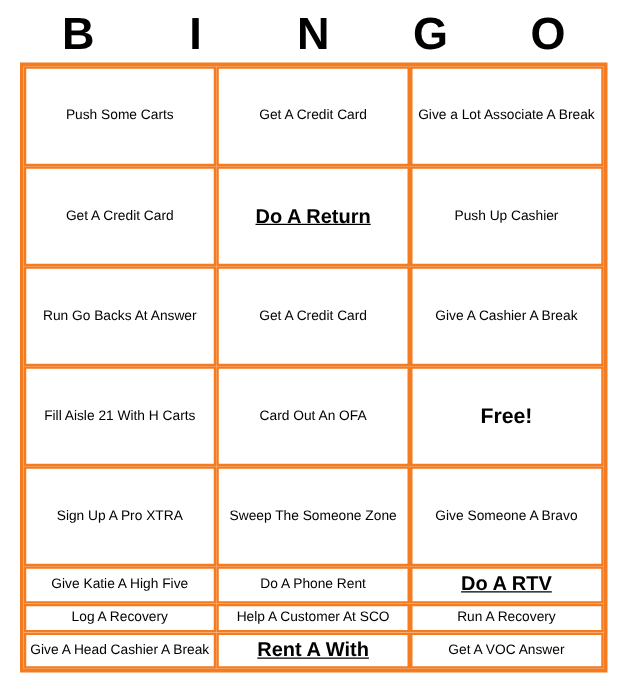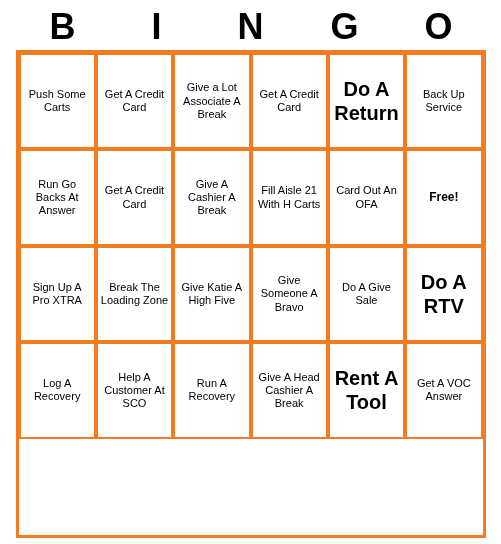--- a/index.html
+++ b/index.html
@@ -22,76 +22,77 @@
     }
     .bingo-letter {
       font-size: 36px;
       font-weight: bold;
       width: 86px;
       text-align: center;
       color: #000;
     }
     .bingo-grid {
       display: grid;
-      grid-template-columns: repeat(6, 1fr);
+      grid-template-columns: repeat(3, 1fr);
       grid-template-rows: repeat(5, 1fr);
       width: 470px;
       height: 488px;
       border: 3px solid #f47b20;
     }
     .bingo-cell {
       border: 2px solid #f47b20;
       display: flex;
       align-items: center;
       justify-content: center;
       text-align: center;
       padding: 3px;
       font-size: 11px;
       line-height: 1.2;
       color: #000;
       background: #fff;
     }
     .bingo-cell.free {
-      font-size: 12px;
+      font-size: 17px;
       font-weight: bold;
     }
     .bingo-cell.large-text {
-      font-size: 20px;
+      font-size: 16px;
       font-weight: bold;
+      text-decoration: underline;
     }
   </style>
 </head>
 <body>
 
 <div class="bingo-title">
   <span class="bingo-letter">B</span>
   <span class="bingo-letter">I</span>
   <span class="bingo-letter">N</span>
   <span class="bingo-letter">G</span>
   <span class="bingo-letter">O</span>
 </div>
 
 <div class="bingo-grid" id="grid">
     <div class="bingo-cell">Push Some Carts</div>
     <div class="bingo-cell">Get A Credit Card</div>
     <div class="bingo-cell">Give a Lot Associate A Break</div>
     <div class="bingo-cell">Get A Credit Card</div>
     <div class="bingo-cell large-text">Do A Return</div>
-    <div class="bingo-cell">Back Up Service</div>
+    <div class="bingo-cell">Push Up Cashier</div>
     <div class="bingo-cell">Run Go Backs At Answer</div>
     <div class="bingo-cell">Get A Credit Card</div>
     <div class="bingo-cell">Give A Cashier A Break</div>
     <div class="bingo-cell">Fill Aisle 21 With H Carts</div>
     <div class="bingo-cell">Card Out An OFA</div>
     <div class="bingo-cell free">Free!</div>
     <div class="bingo-cell">Sign Up A Pro XTRA</div>
-    <div class="bingo-cell">Break The Loading Zone</div>
+    <div class="bingo-cell">Sweep The Someone Zone</div>
+    <div class="bingo-cell">Give Someone A Bravo</div>
     <div class="bingo-cell">Give Katie A High Five</div>
-    <div class="bingo-cell">Give Someone A Bravo</div>
-    <div class="bingo-cell">Do A Give Sale</div>
+    <div class="bingo-cell">Do A Phone Rent</div>
     <div class="bingo-cell large-text">Do A RTV</div>
     <div class="bingo-cell">Log A Recovery</div>
     <div class="bingo-cell">Help A Customer At SCO</div>
     <div class="bingo-cell">Run A Recovery</div>
     <div class="bingo-cell">Give A Head Cashier A Break</div>
-    <div class="bingo-cell large-text">Rent A Tool</div>
+    <div class="bingo-cell large-text">Rent A With</div>
     <div class="bingo-cell">Get A VOC Answer</div>
   </div>
 
 </body></html>

